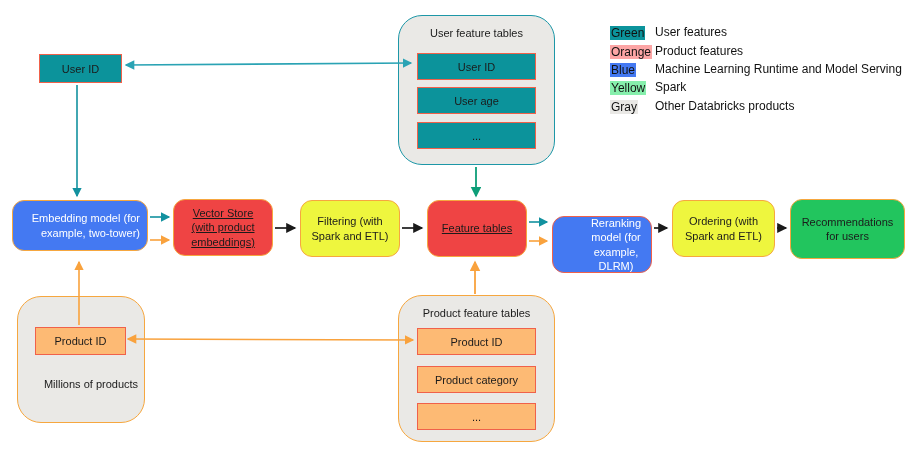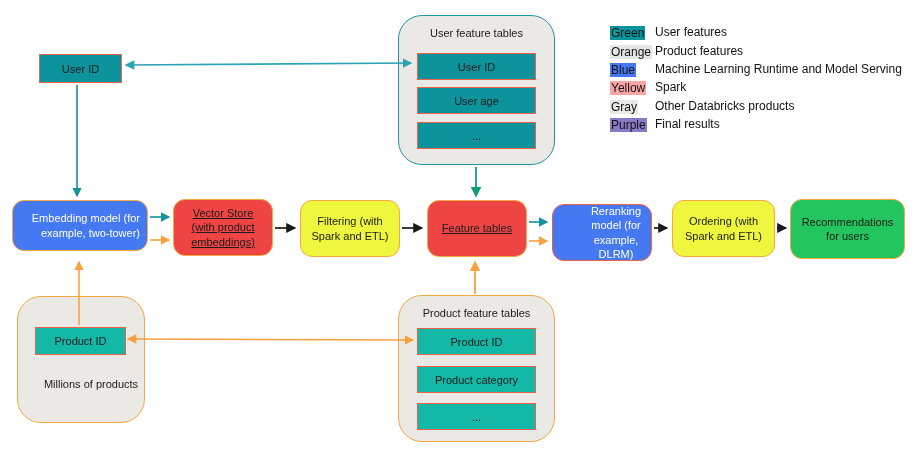--- a/index.html
+++ b/index.html
@@ -27,21 +27,21 @@
   .container-box.orange-border { border:1.5px solid #f6a73f; }
   .container-title {
     position:absolute; top:11px; left:0; right:0; text-align:center; font-size:11px;
   }
   .chip {
     position:absolute; left:18px; width:119px; height:27px; z-index:2;
     display:flex; align-items:center; justify-content:center;
     font-size:11px; border:1.5px solid #f0614a; box-sizing:border-box;
   }
   .chip.teal   { background:#0c939b; }
-  .chip.orange { background:#14b8a6; }
+  .chip.orange { background:#fdba74; }
 
   .lone-box {
     position:absolute; z-index:2; display:flex; align-items:center; justify-content:center;
     font-size:11px; box-sizing:border-box; border:1.5px solid #f0614a; background:#0c939b;
   }
   .caption {
     position:absolute; left:0; right:0; text-align:center; font-size:11px;
   }
 
   .legend { position:absolute; left:610px; top:23px; z-index:2; }
@@ -73,48 +73,44 @@
     <div class="chip orange" style="top:70px;">Product category</div>
     <div class="chip orange" style="top:107px;">...</div>
   </div>
 
   <div class="lone-box" style="left:39px; top:54px; width:83px; height:29px;">User ID</div>
 
   <div class="node blue" style="left:12px; top:200px; width:136px; height:51px;text-align:right;">Embedding model (for example, two-tower)</div>
   <div class="node gray" style="left:173px; top:199px; width:100px; height:57px;">Vector Store (with product embeddings)</div>
   <div class="node yellow" style="left:300px; top:200px; width:100px; height:57px;">Filtering (with Spark and ETL)</div>
   <div class="node gray" style="left:427px; top:200px; width:100px; height:57px;">Feature tables</div>
-  <div class="node blue coral-border" style="left:552px; top:204px; width:100px; height:57px;padding-left:35px;">Reranking model (for example, DLRM)</div>
+  <div class="node blue coral-border" style="left:552px; top:216px; width:100px; height:57px;padding-left:35px;">Reranking model (for example, DLRM)</div>
   <div class="node yellow" style="left:672px; top:200px; width:103px; height:57px;">Ordering (with Spark and ETL)</div>
   <div class="node purple" style="left:790px; top:199px; width:115px; height:60px;">Recommendations for users</div>
 
   <div class="legend">
     <div class="legend-row">
       <span class="legend-swatch-holder"><span class="legend-swatch" style="background:#0c949c">Green</span></span>
       <span class="legend-desc">User features</span>
     </div>
     <div class="legend-row">
-      <span class="legend-swatch-holder"><span class="legend-swatch" style="background:#e5e5e5">Orange</span></span>
+      <span class="legend-swatch-holder"><span class="legend-swatch" style="background:#fca5a5">Orange</span></span>
       <span class="legend-desc">Product features</span>
     </div>
     <div class="legend-row">
       <span class="legend-swatch-holder"><span class="legend-swatch" style="background:#4479f2">Blue</span></span>
       <span class="legend-desc">Machine Learning Runtime and Model Serving</span>
     </div>
     <div class="legend-row">
-      <span class="legend-swatch-holder"><span class="legend-swatch" style="background:#fca5a5">Yellow</span></span>
+      <span class="legend-swatch-holder"><span class="legend-swatch" style="background:#86efac">Yellow</span></span>
       <span class="legend-desc">Spark</span>
     </div>
     <div class="legend-row">
       <span class="legend-swatch-holder"><span class="legend-swatch" style="background:#e9e8e5">Gray</span></span>
       <span class="legend-desc">Other Databricks products</span>
-    </div>
-    <div class="legend-row">
-      <span class="legend-swatch-holder"><span class="legend-swatch" style="background:#8a79c7">Purple</span></span>
-      <span class="legend-desc">Final results</span>
     </div>
   </div>
 
   <svg class="arrows" width="920" height="459" viewBox="0 0 920 459">
     <defs>
       <marker id="end-teal" markerWidth="7" markerHeight="7" refX="5.2" refY="3" orient="auto">
         <path d="M0,0 L6,3 L0,6 Z" fill="#12919f"></path>
         </marker>
       <marker id="start-teal" markerWidth="7" markerHeight="7" refX="0.8" refY="3" orient="auto">
         <path d="M6,0 L0,3 L6,6 Z" fill="#12919f"></path>

